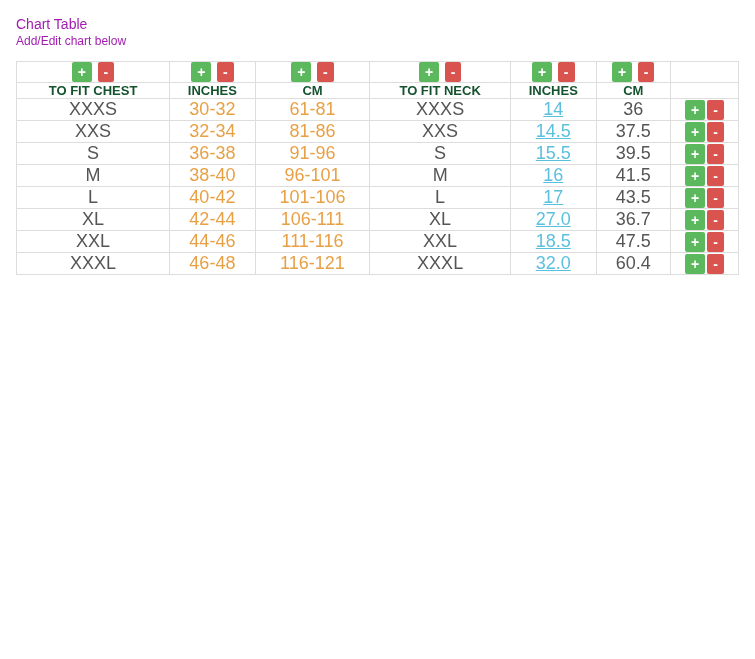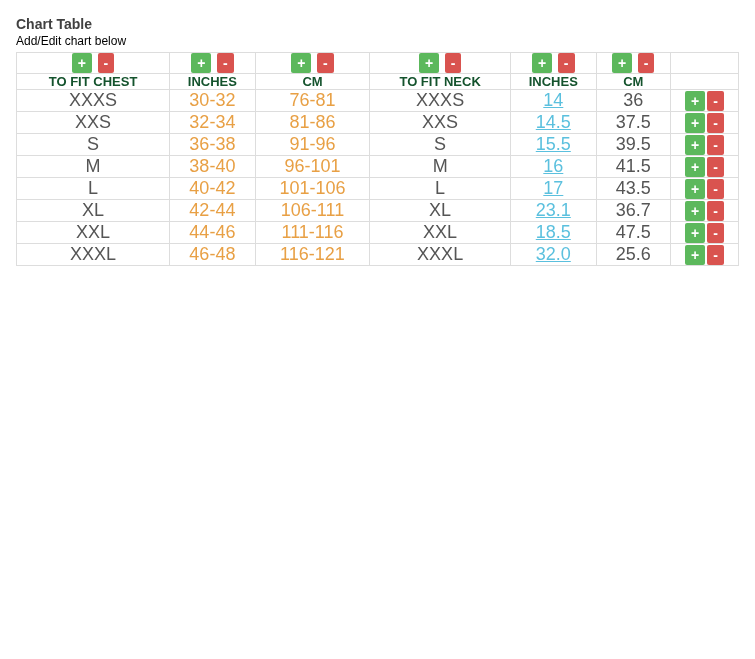--- a/index.html
+++ b/index.html
@@ -5,28 +5,28 @@
     * { box-sizing: border-box; margin: 0; padding: 0; }
     body {
       font-family: Arial, sans-serif;
       font-size: 13px;
       background: #fff;
       color: #333;
       padding: 16px;
     }
     .page-title {
       font-size: 14px;
-      font-weight: bold;
-      color: #404040;
+      font-weight: normal;
+      color: #a21caf;
       margin-bottom: 2px;
     }
     .page-subtitle {
       font-size: 12px;
-      color: #000000;
-      margin-bottom: 4px;
+      color: #a21caf;
+      margin-bottom: 13px;
     }
     .chart-table {
       border-collapse: collapse;
       width: 100%;
       border: 1px solid #ddd;
     }
     .chart-table th, .chart-table td {
       border: 1px solid #ddd;
       padding: 0;
       text-align: center;
@@ -134,21 +134,21 @@
       <th class="header-cell">INCHES</th>
       <th class="header-cell">CM</th>
       <th class="header-cell"></th>
     </tr>
   </thead>
   <tbody id="chart-tbody">
 
   <tr>
         <td class="data-cell gray">XXXS</td>
         <td class="data-cell orange">30-32</td>
-        <td class="data-cell orange">76-81</td>
+        <td class="data-cell orange">61-81</td>
         <td class="data-cell gray divider-col">XXXS</td>
         <td class="data-cell blue">14</td>
         <td class="data-cell gray">36</td>
         <td class="action-cell"><button class="btn-plus">+</button><button class="btn-minus">-</button></td>
       </tr>
       <tr>
         <td class="data-cell gray">XXS</td>
         <td class="data-cell orange">32-34</td>
         <td class="data-cell orange">81-86</td>
         <td class="data-cell gray divider-col">XXS</td>
@@ -181,36 +181,36 @@
         <td class="data-cell gray divider-col">L</td>
         <td class="data-cell blue">17</td>
         <td class="data-cell gray">43.5</td>
         <td class="action-cell"><button class="btn-plus">+</button><button class="btn-minus">-</button></td>
       </tr>
       <tr>
         <td class="data-cell gray">XL</td>
         <td class="data-cell orange">42-44</td>
         <td class="data-cell orange">106-111</td>
         <td class="data-cell gray divider-col">XL</td>
-        <td class="data-cell blue">23.1</td>
+        <td class="data-cell blue">27.0</td>
         <td class="data-cell gray">36.7</td>
         <td class="action-cell"><button class="btn-plus">+</button><button class="btn-minus">-</button></td>
       </tr>
       <tr>
         <td class="data-cell gray">XXL</td>
         <td class="data-cell orange">44-46</td>
         <td class="data-cell orange">111-116</td>
         <td class="data-cell gray divider-col">XXL</td>
         <td class="data-cell blue">18.5</td>
         <td class="data-cell gray">47.5</td>
         <td class="action-cell"><button class="btn-plus">+</button><button class="btn-minus">-</button></td>
       </tr>
       <tr>
         <td class="data-cell gray">XXXL</td>
         <td class="data-cell orange">46-48</td>
         <td class="data-cell orange">116-121</td>
         <td class="data-cell gray divider-col">XXXL</td>
         <td class="data-cell blue">32.0</td>
-        <td class="data-cell gray">25.6</td>
+        <td class="data-cell gray">60.4</td>
         <td class="action-cell"><button class="btn-plus">+</button><button class="btn-minus">-</button></td>
       </tr>
     </tbody>
 </table>
 
 </body></html>

